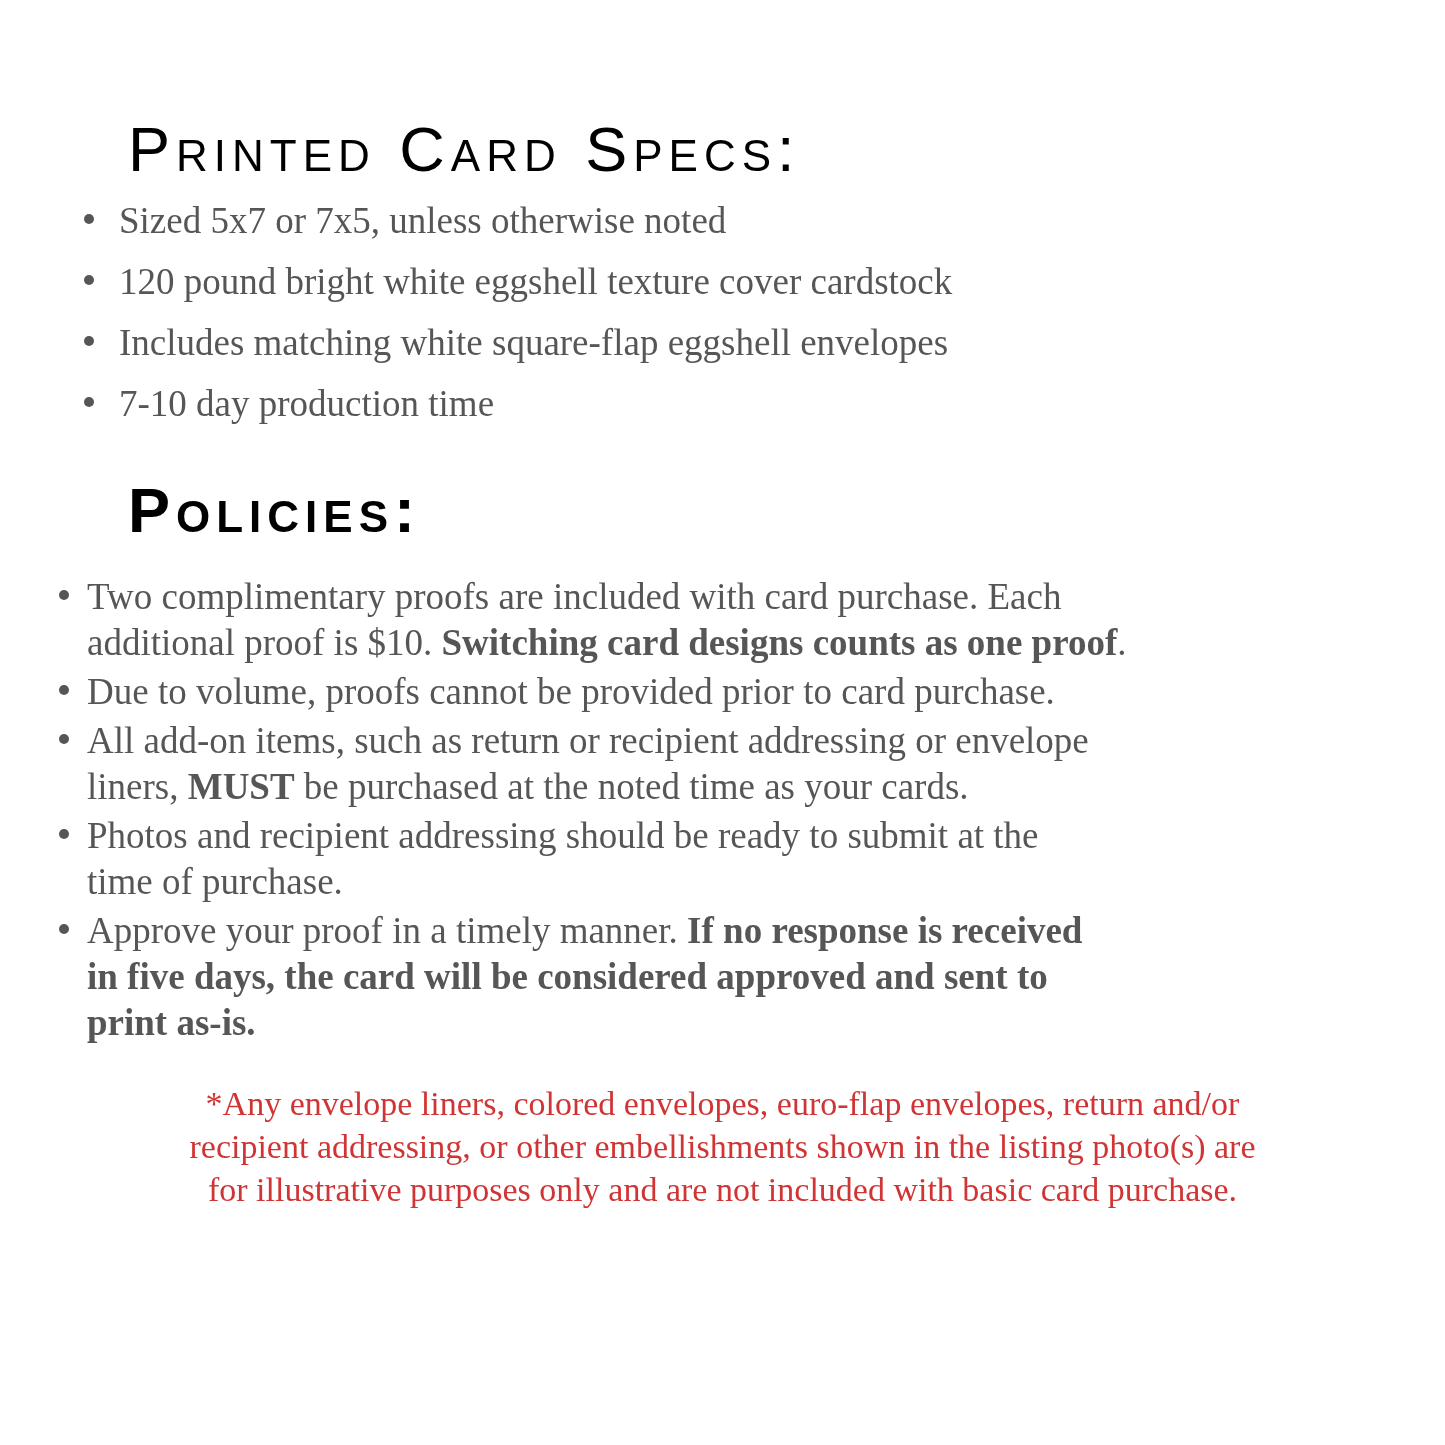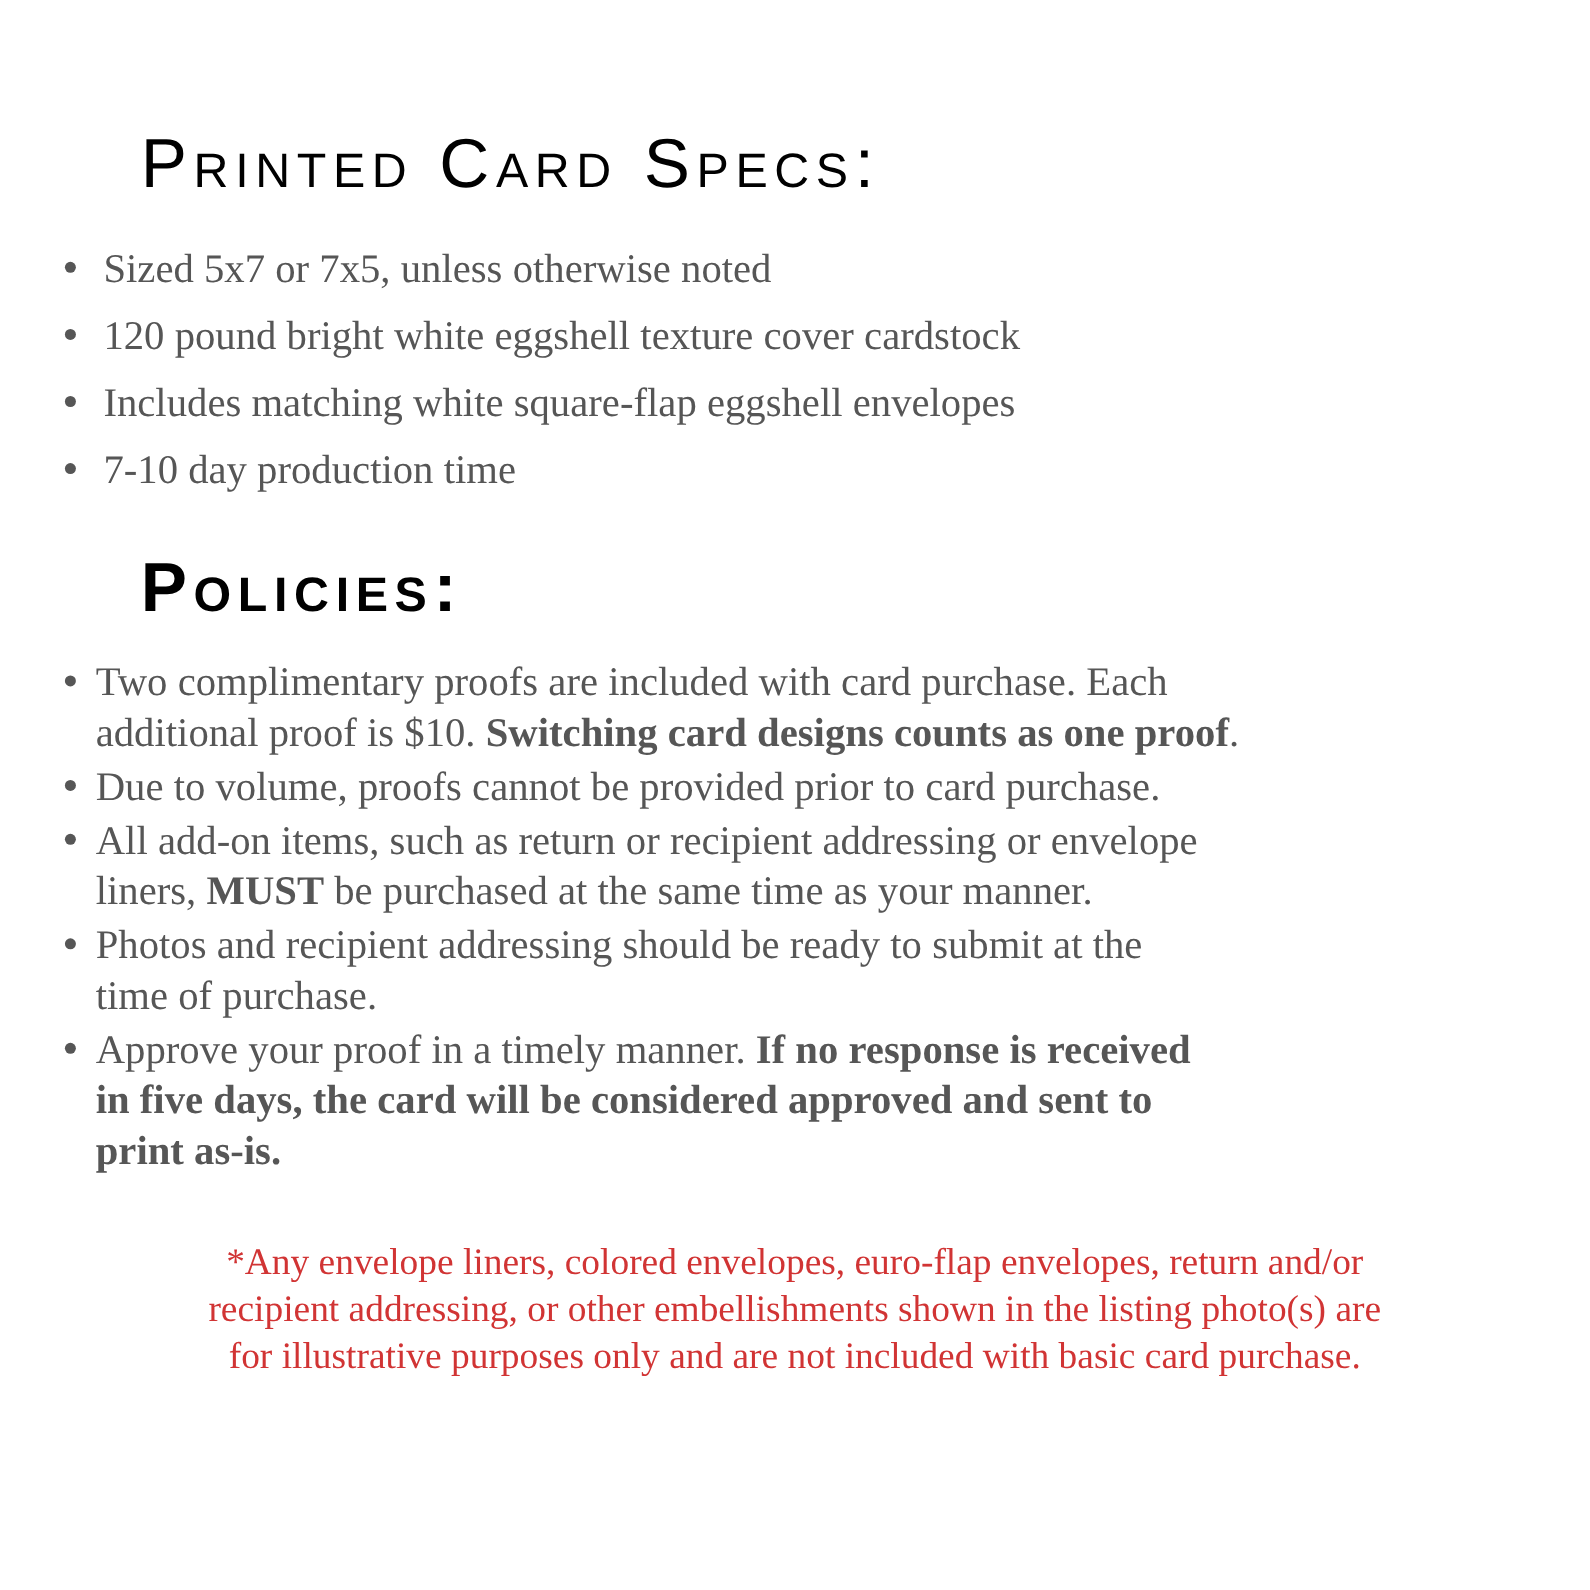--- a/index.html
+++ b/index.html
@@ -23,21 +23,21 @@
     letter-spacing: 6px;
     color: #000000;
   }
   .heading.h2 { margin-top: 52px; font-weight: bold; }
 
   ul.list {
     list-style: none;
     margin: 0;
     padding: 0;
   }
-  ul.specs   { margin-top: 40px; padding-left: 94px; }
+  ul.specs   { margin-top: 16px; padding-left: 119px; }
   ul.policies{ margin-top: 32px; padding-left: 87px; }
 
   ul.list li {
     position: relative;
     white-space: pre-line;
     font-size: 37px;
     color: #565656;
   }
   ul.specs li    { line-height: 47px; margin-bottom: 14px; }
   ul.policies li { line-height: 46px; margin-bottom: 3px; }
@@ -49,21 +49,21 @@
     height: 10px;
     border-radius: 50%;
     background: #565656;
   }
   ul.specs .dot    { left: -35px; }
   ul.policies .dot { left: -28px; top: 16px; }
 
   .b { font-weight: bold; text-align: right; }
 
   .disclaimer {
-    margin: 56px 70px 0 70px;
+    margin: 36px 70px 0 70px;
     text-align: center;
     white-space: pre-line;
     font-size: 34px;
     line-height: 43px;
     color: #d13434;
   }
 </style>
 </head>
 <body>
 
@@ -78,21 +78,21 @@
       <li><span class="dot"></span><span><span>7-10 day production time</span></span></li>
     </ul>
 
   <h1 class="heading h2">Policies:</h1>
 
   <ul class="list policies">
       <li><span class="dot"></span><span><span>Two complimentary proofs are included with card purchase. Each
 additional proof is $10. </span><span class="b">Switching card designs counts as one proof</span><span>.</span></span></li>
       <li><span class="dot"></span><span><span>Due to volume, proofs cannot be provided prior to card purchase.</span></span></li>
       <li><span class="dot"></span><span><span>All add-on items, such as return or recipient addressing or envelope
-liners, </span><span class="b">MUST</span><span> be purchased at the same time as your manner.</span></span></li>
+liners, </span><span class="b">MUST</span><span> be purchased at the noted time as your cards.</span></span></li>
       <li><span class="dot"></span><span><span>Photos and recipient addressing should be ready to submit at the
 time of purchase.</span></span></li>
       <li><span class="dot"></span><span><span>Approve your proof in a timely manner. </span><span class="b">If no response is received
 in five days, the card will be considered approved and sent to
 print as-is.</span></span></li>
     </ul>
 
   <p class="disclaimer">*Any envelope liners, colored envelopes, euro-flap envelopes, return and/or
 recipient addressing, or other embellishments shown in the listing photo(s) are
 for illustrative purposes only and are not included with basic card purchase.</p>

